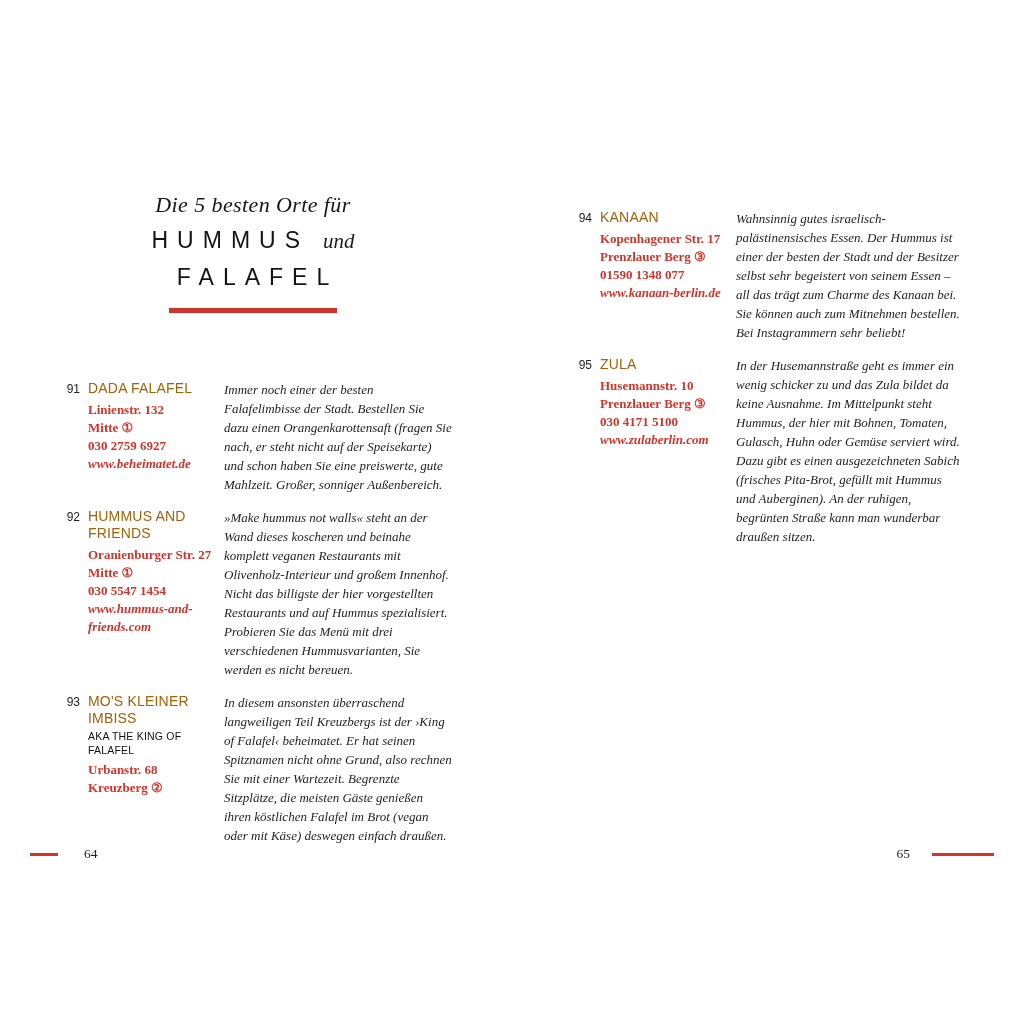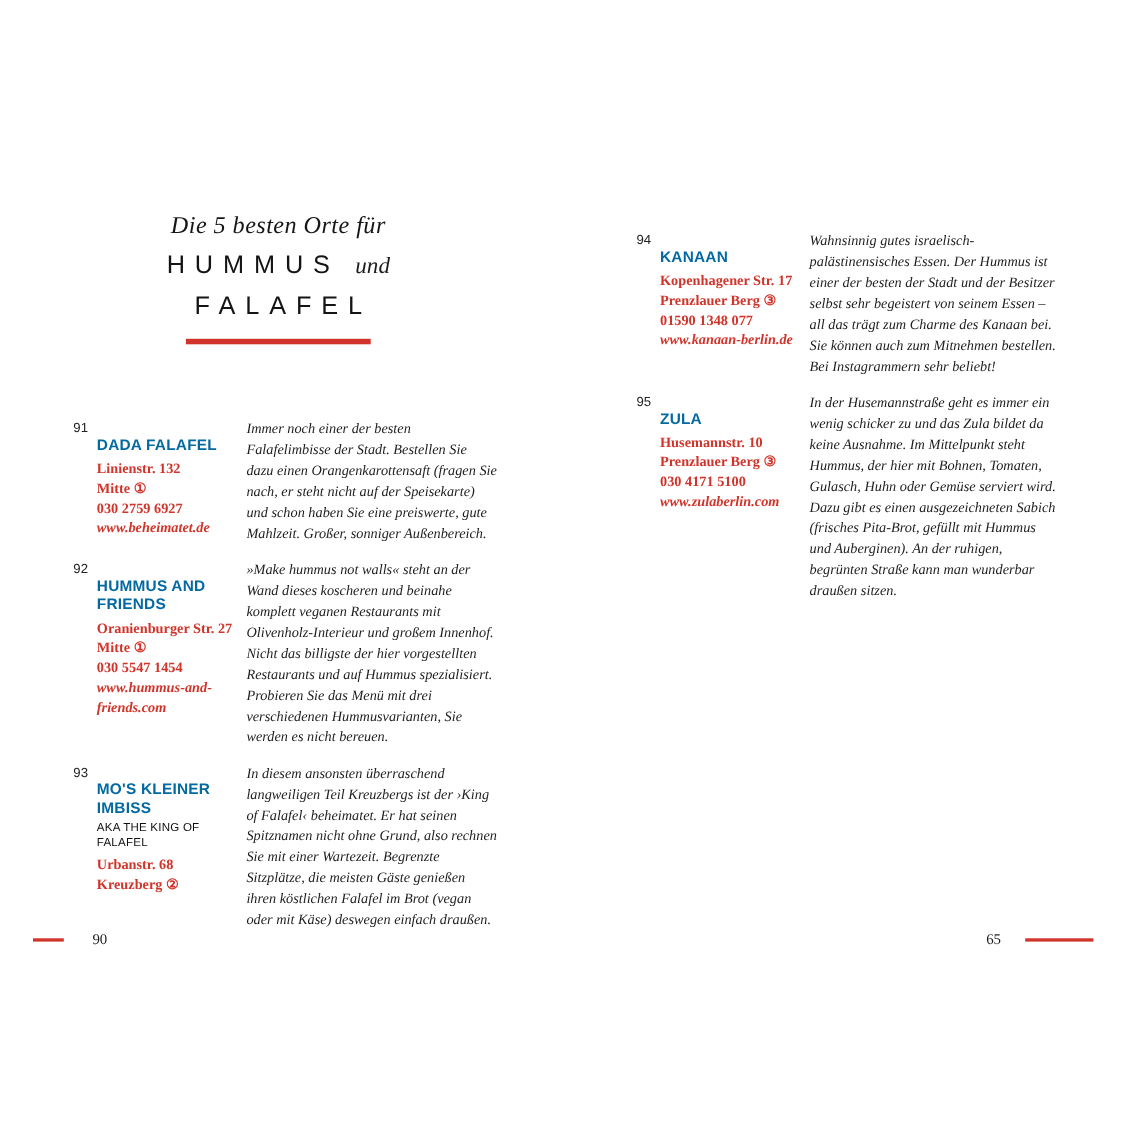--- a/index.html
+++ b/index.html
@@ -29,22 +29,22 @@
   .entries { position:absolute; left:58px; width:396px; }
   .page-left  .entries { top:380px; }
   .page-right .entries { top:209px; }
   .entry { display:flex; align-items:flex-start; margin-bottom:14px; }
   .num {
     flex:0 0 22px; text-align:right; padding-top:2px;
     font-family:"Liberation Sans", sans-serif; font-size:12px; color:#222;
   }
   .info { flex:0 0 124px; margin-left:8px; }
   .name {
-    font-family:"Liberation Sans", sans-serif; font-size:14px; font-weight:700;
-    line-height:17px; letter-spacing:0.2px; color:#0369a1;margin-top:16px;
+    font-family:"Liberation Sans", sans-serif; font-size:14px; font-weight:400;
+    line-height:17px; letter-spacing:0.2px; color:#a16207;
   }
   .subtitle {
     font-family:"Liberation Sans", sans-serif; font-size:10.5px; font-weight:400;
     line-height:14px; margin-top:2px; color:#101010; letter-spacing:0.2px;
   }
   .addr { color:var(--accent); font-weight:700; font-size:13px; line-height:18px; }
   .addr.first { margin-top:4px; }
   .site { color:var(--accent); font-weight:700; font-style:italic; font-size:13px; line-height:18px; word-wrap:break-word; }
   .subtitle:empty, .addr:empty, .site:empty { display:none; }
   .desc {
@@ -116,21 +116,21 @@
           <div class="addr">Kreuzberg ②</div>
 
         </div>
         <p class="desc">In diesem ansonsten überraschend langweiligen Teil Kreuzbergs ist der ›King of Falafel‹ beheimatet. Er hat seinen Spitznamen nicht ohne Grund, also rechnen Sie mit einer Wartezeit. Begrenzte Sitzplätze, die meisten Gäste genießen ihren köstlichen Falafel im Brot (vegan oder mit Käse) deswegen einfach draußen.</p>
       </article>
 
     </div>
 
     <footer class="footer footer-left">
       <span class="rule"></span>
-      <span class="pagenum">90</span>
+      <span class="pagenum">64</span>
     </footer>
   </section>
 
   <section class="page page-right">
 
     <div class="entries">
 
       <article class="entry">
         <div class="num">94</div>
         <div class="info">

